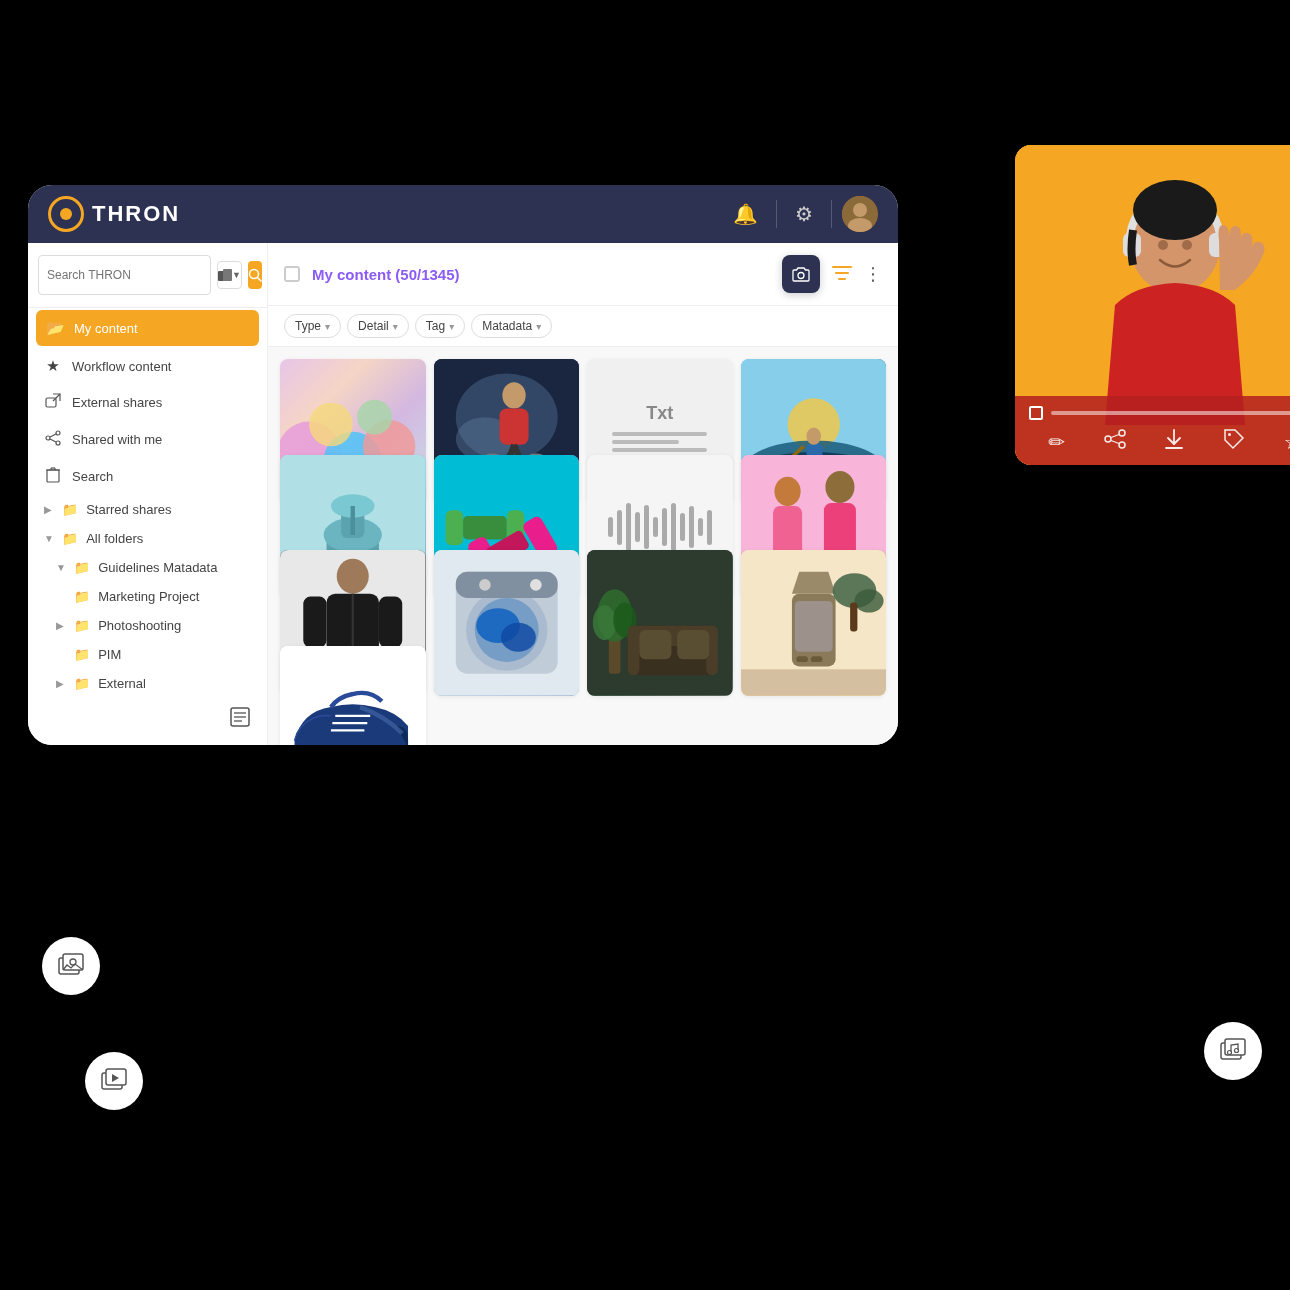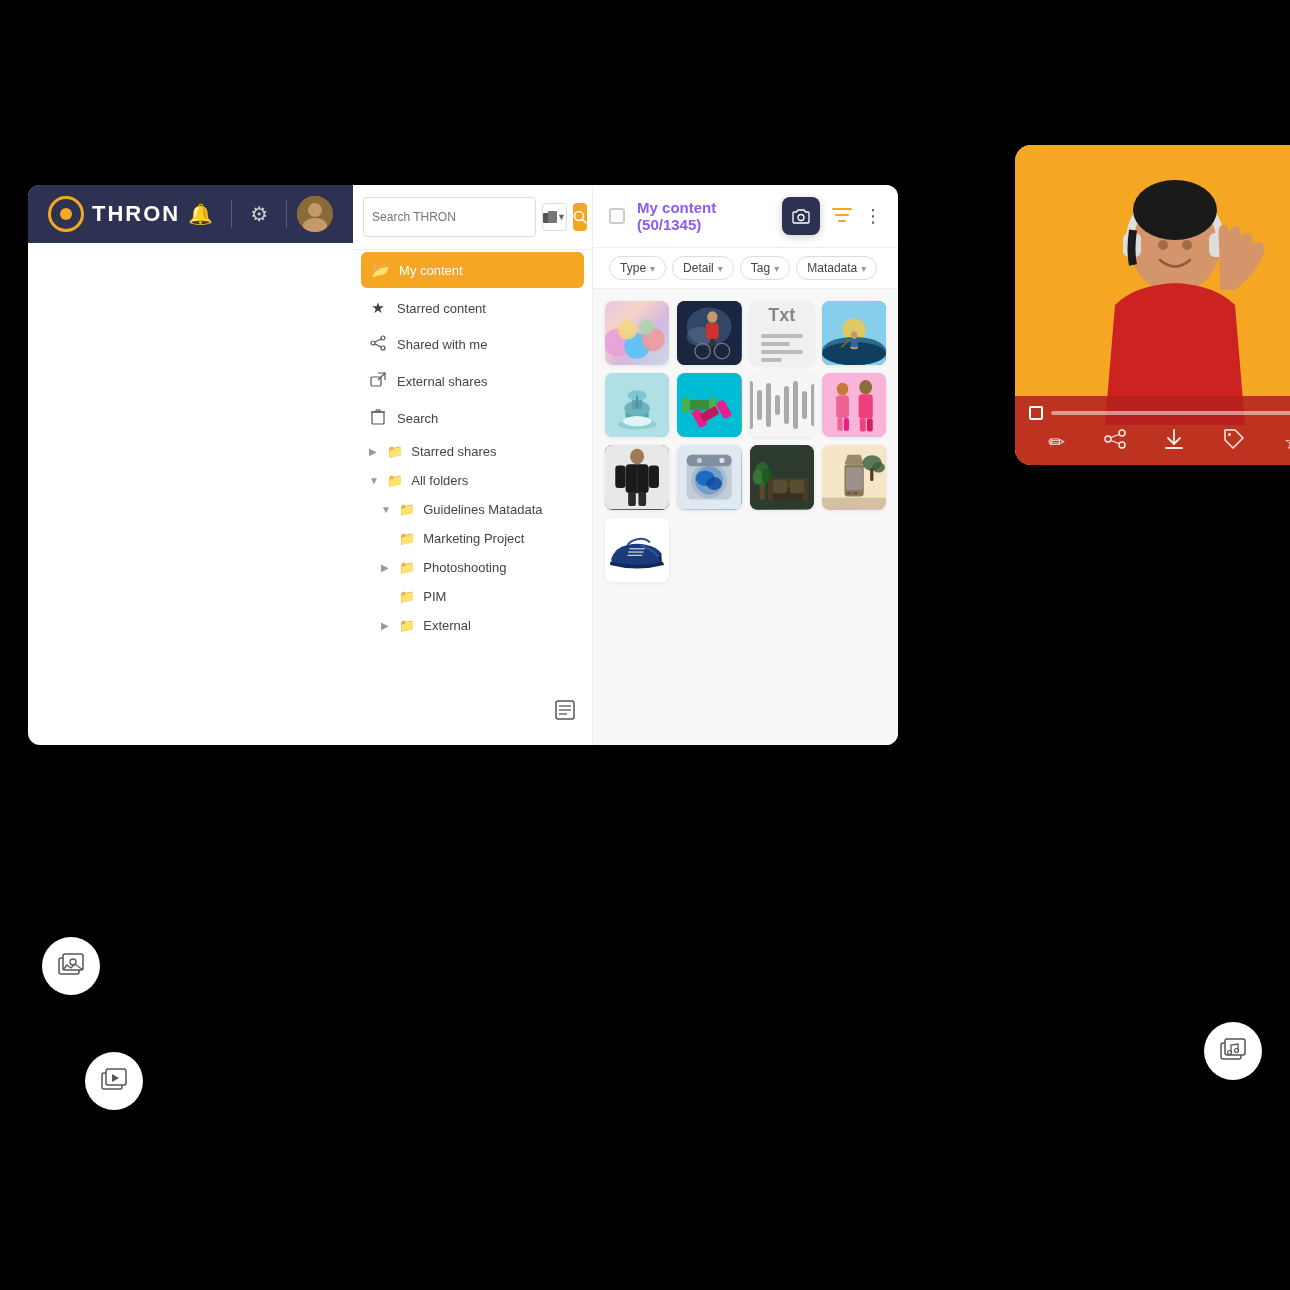--- a/index.html
+++ b/index.html
@@ -22,25 +22,25 @@
     }
 
     
     .app-window {
       position: absolute;
       top: 185px;
       left: 28px;
       width: 870px;
       height: 560px;
       background: #fff;
-      border-radius: 12px;
+      border-radius: 24px;
       box-shadow: 0 20px 60px rgba(0,0,0,0.4);
       overflow: hidden;
       display: flex;
-      flex-direction: row;
+      flex-direction: column;
     }
 
     
     .header {
       background: #2d3152;
       height: 58px;
       display: flex;
       align-items: center;
       padding: 0 20px;
       flex-shrink: 0;
@@ -578,45 +578,45 @@
           <span class="add-btn">+</span>
         </div>
 
         <div class="nav-item active">
           <span class="nav-icon">📂</span>
           <span>My content</span>
         </div>
 
         <div class="nav-item">
           <span class="nav-icon">★</span>
-          <span>Starred content</span>
+          <span>Workflow content</span>
+        </div>
+
+        <div class="nav-item">
+          <span class="nav-icon">
+            <svg width="16" height="16" viewBox="0 0 16 16" fill="none">
+              <rect x="1" y="5" width="10" height="9" rx="1.5" stroke="#555" stroke-width="1.2"></rect>
+              <polyline points="8,1 15,1 15,8" stroke="#555" stroke-width="1.2" fill="none"></polyline>
+              <line x1="8" y1="8" x2="15" y2="1" stroke="#555" stroke-width="1.2"></line>
+            </svg>
+          </span>
+          <span>External shares</span>
         </div>
 
         <div class="nav-item">
           <span class="nav-icon">
             <svg width="16" height="16" viewBox="0 0 16 16" fill="none">
               <circle cx="13" cy="3" r="2" stroke="#555" stroke-width="1.2"></circle>
               <circle cx="3" cy="8" r="2" stroke="#555" stroke-width="1.2"></circle>
               <circle cx="13" cy="13" r="2" stroke="#555" stroke-width="1.2"></circle>
               <line x1="5" y1="7" x2="11" y2="4" stroke="#555" stroke-width="1.2"></line>
               <line x1="5" y1="9" x2="11" y2="12" stroke="#555" stroke-width="1.2"></line>
             </svg>
           </span>
           <span>Shared with me</span>
-        </div>
-
-        <div class="nav-item">
-          <span class="nav-icon">
-            <svg width="16" height="16" viewBox="0 0 16 16" fill="none">
-              <rect x="1" y="5" width="10" height="9" rx="1.5" stroke="#555" stroke-width="1.2"></rect>
-              <polyline points="8,1 15,1 15,8" stroke="#555" stroke-width="1.2" fill="none"></polyline>
-              <line x1="8" y1="8" x2="15" y2="1" stroke="#555" stroke-width="1.2"></line>
-            </svg>
-          </span>
-          <span>External shares</span>
         </div>
 
         <div class="nav-item">
           <span class="nav-icon">
             <svg width="14" height="16" viewBox="0 0 14 16" fill="none">
               <rect x="1" y="3" width="12" height="12" rx="1" stroke="#555" stroke-width="1.2"></rect>
               <line x1="0" y1="3" x2="14" y2="3" stroke="#555" stroke-width="1.2"></line>
               <line x1="5" y1="3" x2="5" y2="1" stroke="#555" stroke-width="1.2"></line>
               <line x1="9" y1="3" x2="9" y2="1" stroke="#555" stroke-width="1.2"></line>
               <line x1="5" y1="1" x2="9" y2="1" stroke="#555" stroke-width="1.2"></line>

